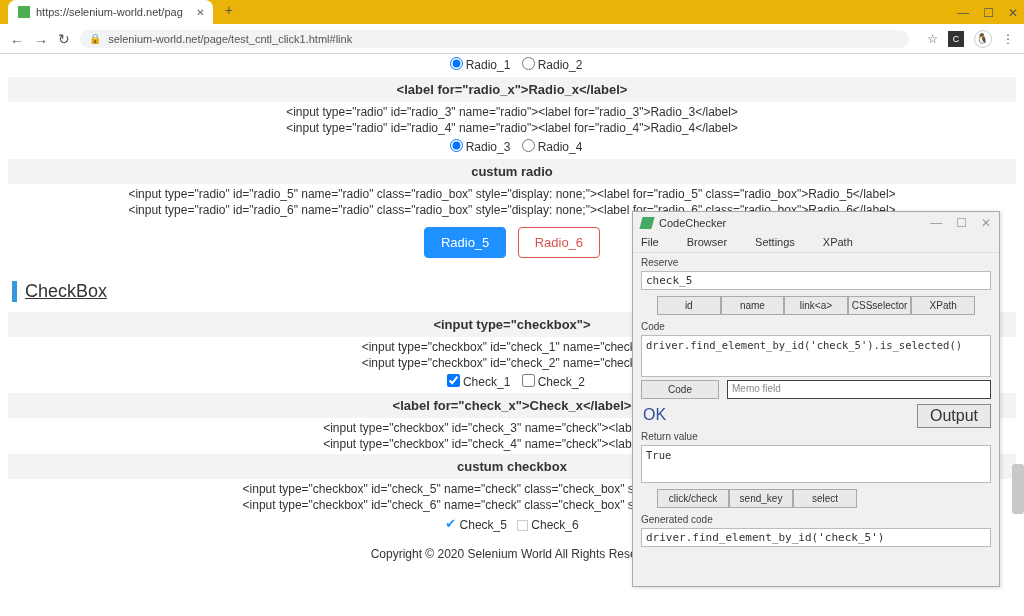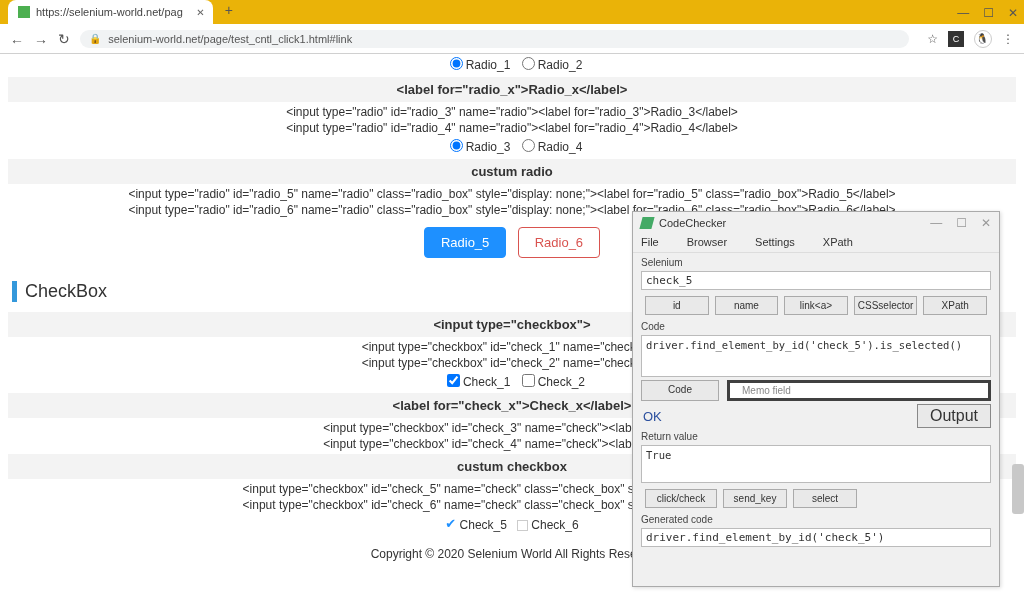--- a/index.html
+++ b/index.html
@@ -19,38 +19,38 @@
 
 
 .page { height: calc(616px - 62px); overflow: hidden; position: relative; padding: 0 8px; }
 .radio-row { text-align: center; padding: 3px 0; font-size: 12px; }
 .section-head { background: #f3f3f3; text-align: center; padding: 5px 0; font-weight: bold; font-size: 13px; margin: 2px 0; }
 .code-line { text-align: center; font-size: 12px; padding: 1px 0; color: #333; font-family: Arial; }
 input[type=radio], input[type=checkbox] { margin: 0 3px 0 8px; vertical-align: middle; position: relative; top: -1px; }
 .custom-btn { display: inline-block; padding: 7px 16px; border-radius: 4px; font-size: 13px; margin: 6px 4px; }
 .btn-blue { background: #1e90ff; color: #fff; border: 1px solid #1e90ff; }
 .btn-red { background: #fff; color: #d9534f; border: 1px solid #d9534f; }
-.h2 { font-size: 18px; font-weight: normal; border-left: 5px solid #3498db; padding-left: 8px; margin: 14px 0 10px 4px; color: #333; }
+.h2 { font-size: 18px; font-weight: normal; border-left: 5px solid #3498db; padding-left: 8px; margin: 14px 0 10px 4px; color: #333; text-decoration: underline; }
 .footer { text-align: center; font-size: 12px; padding: 12px 0 4px 0; }
 
 
 .cc { position: absolute; left: 632px; top: 211px; width: 368px; height: 376px; background: #f0f0f0; border: 1px solid #aaa; font-size: 11px; color: #333; display: flex; flex-direction: column; box-shadow: 1px 1px 4px rgba(0,0,0,0.15); }
 .cc-title { display: flex; align-items: center; justify-content: space-between; padding: 4px 8px; font-size: 11px; }
 .cc-title-left { display: flex; align-items: center; gap: 6px; }
 .cc-title-ctrl { display: flex; gap: 14px; color: #999; font-size: 12px; }
 .cc-menu { display: flex; gap: 28px; padding: 2px 8px 4px; font-size: 11px; border-bottom: 1px solid #ddd; }
 .cc-body { padding: 4px 8px; display: flex; flex-direction: column; gap: 3px; flex: 1; }
 .cc-label { font-size: 10px; color: #444; }
 .cc-field { background: #fff; border: 1px solid #bbb; padding: 2px 4px; font-size: 11px; font-family: monospace; }
 .cc-textarea { background: #fff; border: 1px solid #bbb; padding: 3px 4px; font-size: 10.5px; font-family: monospace; min-height: 42px; }
-.cc-btnrow { display: flex; gap: 6px; margin: 3px 4px; }
+.cc-btnrow { display: flex; margin: 3px 16px; }
 .cc-btn { background: #e9e9e9; border: 1px solid #aaa; padding: 3px 0; font-size: 10px; text-align: center; width: 64px; }
 .cc-wide-row { display: flex; gap: 8px; align-items: stretch; }
-.cc-memo { flex: 1; background: #fff; border: 3px solid #404040; padding: 2px 12px; font-size: 10px; color: #888; }
-.cc-ok { color: #2b4f9e; font-size: 13px; padding: 4px 2px; }
+.cc-memo { flex: 1; background: #fff; border: 1px solid #404040; padding: 2px 4px; font-size: 10px; color: #888; }
+.cc-ok { color: #2b4f9e; font-size: 16px; padding: 4px 2px; }
 .cc-output { align-self: flex-end; border: 1px solid #888; background: #e9e9e9; padding: 2px 12px; font-size: 16px; }
 .cc-row-space { display: flex; justify-content: space-between; align-items: center; }
 .feather { width: 12px; height: 12px; background: #4a6; transform: skewX(-15deg); }
 .lock { font-size: 10px; }
 .scroll-indicator { position: absolute; right: 0; top: 410px; width: 12px; height: 50px; background: #c8c8c8; border-radius: 3px; }
 
 label { vertical-align: middle; }
 .custom-check { color: #1e90ff; font-size: 13px; }
 </style>
 </head>
@@ -150,21 +150,21 @@
       <span>✕</span>
     </div>
   </div>
   <div class="cc-menu">
     <span>File</span>
     <span>Browser</span>
     <span>Settings</span>
     <span>XPath</span>
   </div>
   <div class="cc-body">
-    <div class="cc-label">Selenium</div>
+    <div class="cc-label">Reserve</div>
     <div class="cc-field">check_5</div>
     <div class="cc-btnrow">
       <div class="cc-btn">id</div>
       <div class="cc-btn">name</div>
       <div class="cc-btn">link&lt;a&gt;</div>
       <div class="cc-btn">CSSselector</div>
       <div class="cc-btn">XPath</div>
     </div>
     <div class="cc-label">Code</div>
     <div class="cc-textarea">driver.find_element_by_id('check_5').is_selected()</div>

